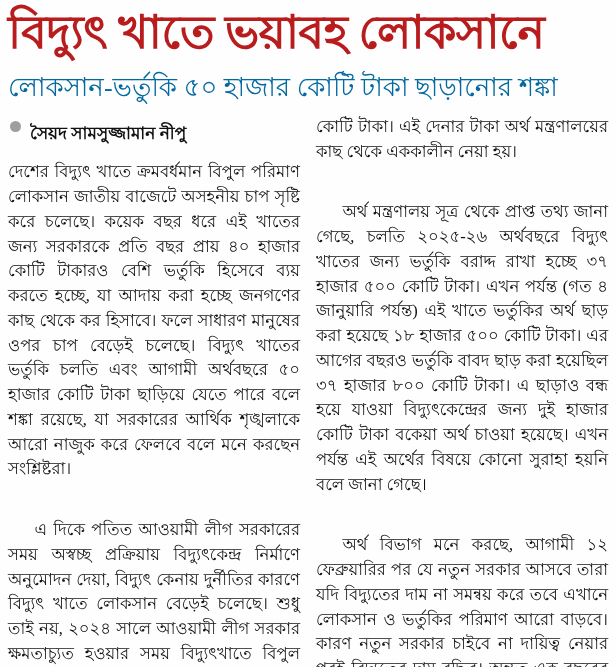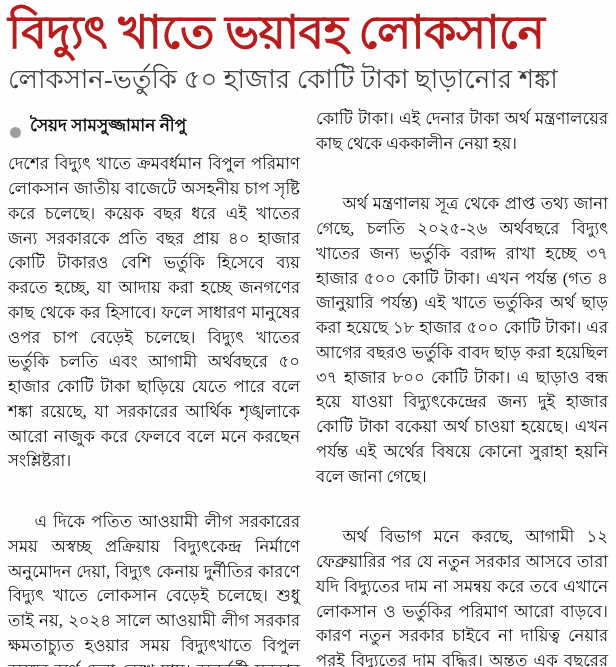--- a/index.html
+++ b/index.html
@@ -23,38 +23,38 @@
     line-height: 1.18;
     letter-spacing: -0.5px;
     color: #b91c1c;
     margin: 0;
   }
   .headline .hl-line { display: block; }
   .subheadline {
     font-weight: 500;
     font-size: 26px;
     line-height: 1.25;
-    margin-top: 4px;
-    color: #404040;
+    margin-top: 12px;
+    color: #0369a1;
   }
   .columns {
     display: flex;
     gap: 16px;
     margin-top: 10px;
   }
   .column {
     flex: 1 1 0;
     text-align: justify;
     font-size: 16.5px;
     line-height: 1.5;
     color: #111111;
   }
   .byline {
     display: flex;
-    align-items: flex-end;
+    align-items: flex-start;
     gap: 9px;
     font-weight: 700;
     font-size: 17px;
     text-align: left;
     margin: 6px 0 14px 2px;
   }
   .byline-bullet {
     width: 11px;
     height: 11px;
     border-radius: 50%;

